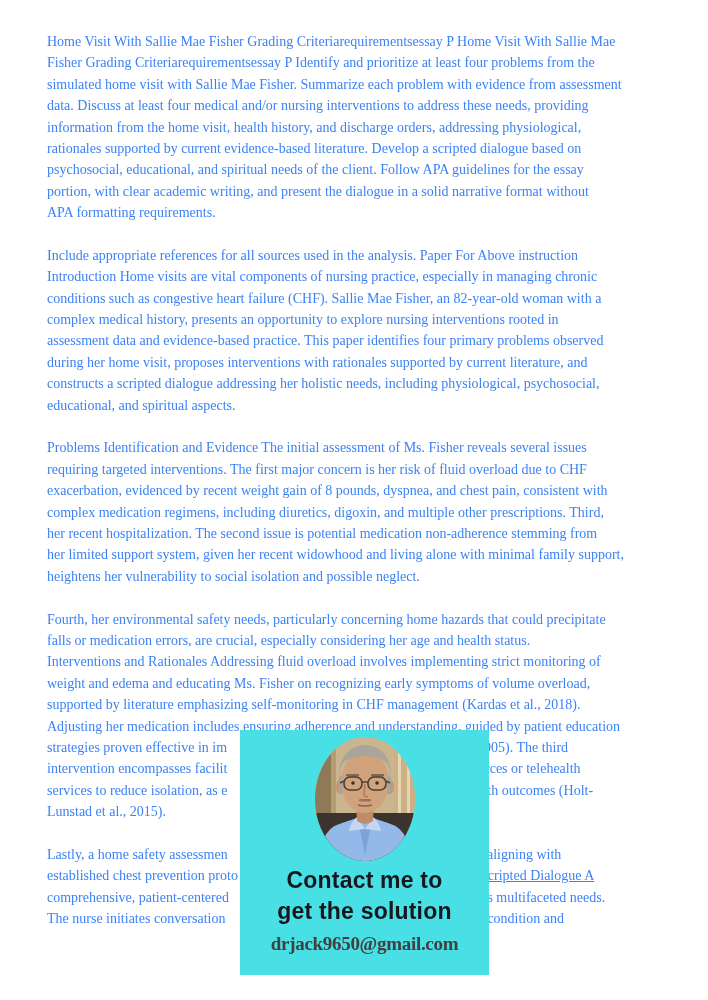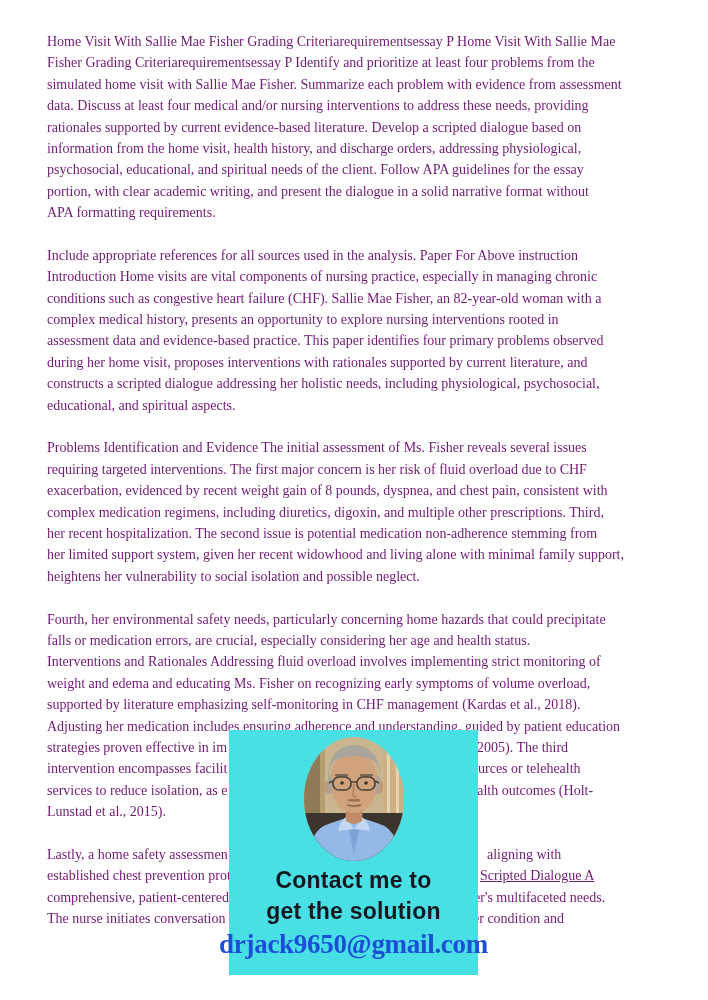--- a/index.html
+++ b/index.html
@@ -17,36 +17,36 @@
     background: #ffffff;
     font-family: "Liberation Serif", serif;
   }
   .doc {
     position: absolute;
     left: 47px;
     top: 31px;
     width: 614px;
     font-size: 14px;
     line-height: 21.4px;
-    color: #701a75;
+    color: #3b82f6;
   }
   .para { margin: 0 0 21.4px 0; }
   .line {
     position: relative;
     height: 21.4px;
     white-space: nowrap;
   }
   .frag-right {
     position: absolute;
     top: 0;
   }
   
   .ad {
     position: absolute;
-    left: 229px;
+    left: 240px;
     top: 730px;
     width: 249px;
     height: 245px;
     background: #49e0e5;
     z-index: 10;
     display: flex;
     flex-direction: column;
     align-items: center;
   }
   .ad .photo {
@@ -62,40 +62,40 @@
     font-weight: bold;
     font-size: 23px;
     line-height: 31px;
     color: #17171f;
     letter-spacing: 0.2px;
   }
   .ad .email {
     margin-top: 2px;
     font-family: "Liberation Serif", serif;
     font-weight: bold;
-    font-size: 27px;
+    font-size: 19px;
     line-height: 30px;
-    color: #1d4ed8;
+    color: #404040;
     letter-spacing: -0.3px;
     white-space: nowrap;
   }
 </style>
 </head>
 <body>
 
 <div class="page">
 
   <div class="doc">
       <div class="para">
         <div class="line"><span>Home Visit With Sallie Mae Fisher Grading Criteriarequirementsessay P Home Visit With Sallie Mae</span></div>
         <div class="line"><span>Fisher Grading Criteriarequirementsessay P Identify and prioritize at least four problems from the</span></div>
         <div class="line"><span>simulated home visit with Sallie Mae Fisher. Summarize each problem with evidence from assessment</span></div>
         <div class="line"><span>data. Discuss at least four medical and/or nursing interventions to address these needs, providing</span></div>
+        <div class="line"><span>information from the home visit, health history, and discharge orders, addressing physiological,</span></div>
         <div class="line"><span>rationales supported by current evidence-based literature. Develop a scripted dialogue based on</span></div>
-        <div class="line"><span>information from the home visit, health history, and discharge orders, addressing physiological,</span></div>
         <div class="line"><span>psychosocial, educational, and spiritual needs of the client. Follow APA guidelines for the essay</span></div>
         <div class="line"><span>portion, with clear academic writing, and present the dialogue in a solid narrative format without</span></div>
         <div class="line"><span>APA formatting requirements.</span></div>
       </div>
       <div class="para">
         <div class="line"><span>Include appropriate references for all sources used in the analysis. Paper For Above instruction</span></div>
         <div class="line"><span>Introduction Home visits are vital components of nursing practice, especially in managing chronic</span></div>
         <div class="line"><span>conditions such as congestive heart failure (CHF). Sallie Mae Fisher, an 82-year-old woman with a</span></div>
         <div class="line"><span>complex medical history, presents an opportunity to explore nursing interventions rooted in</span></div>
         <div class="line"><span>assessment data and evidence-based practice. This paper identifies four primary problems observed</span></div>

